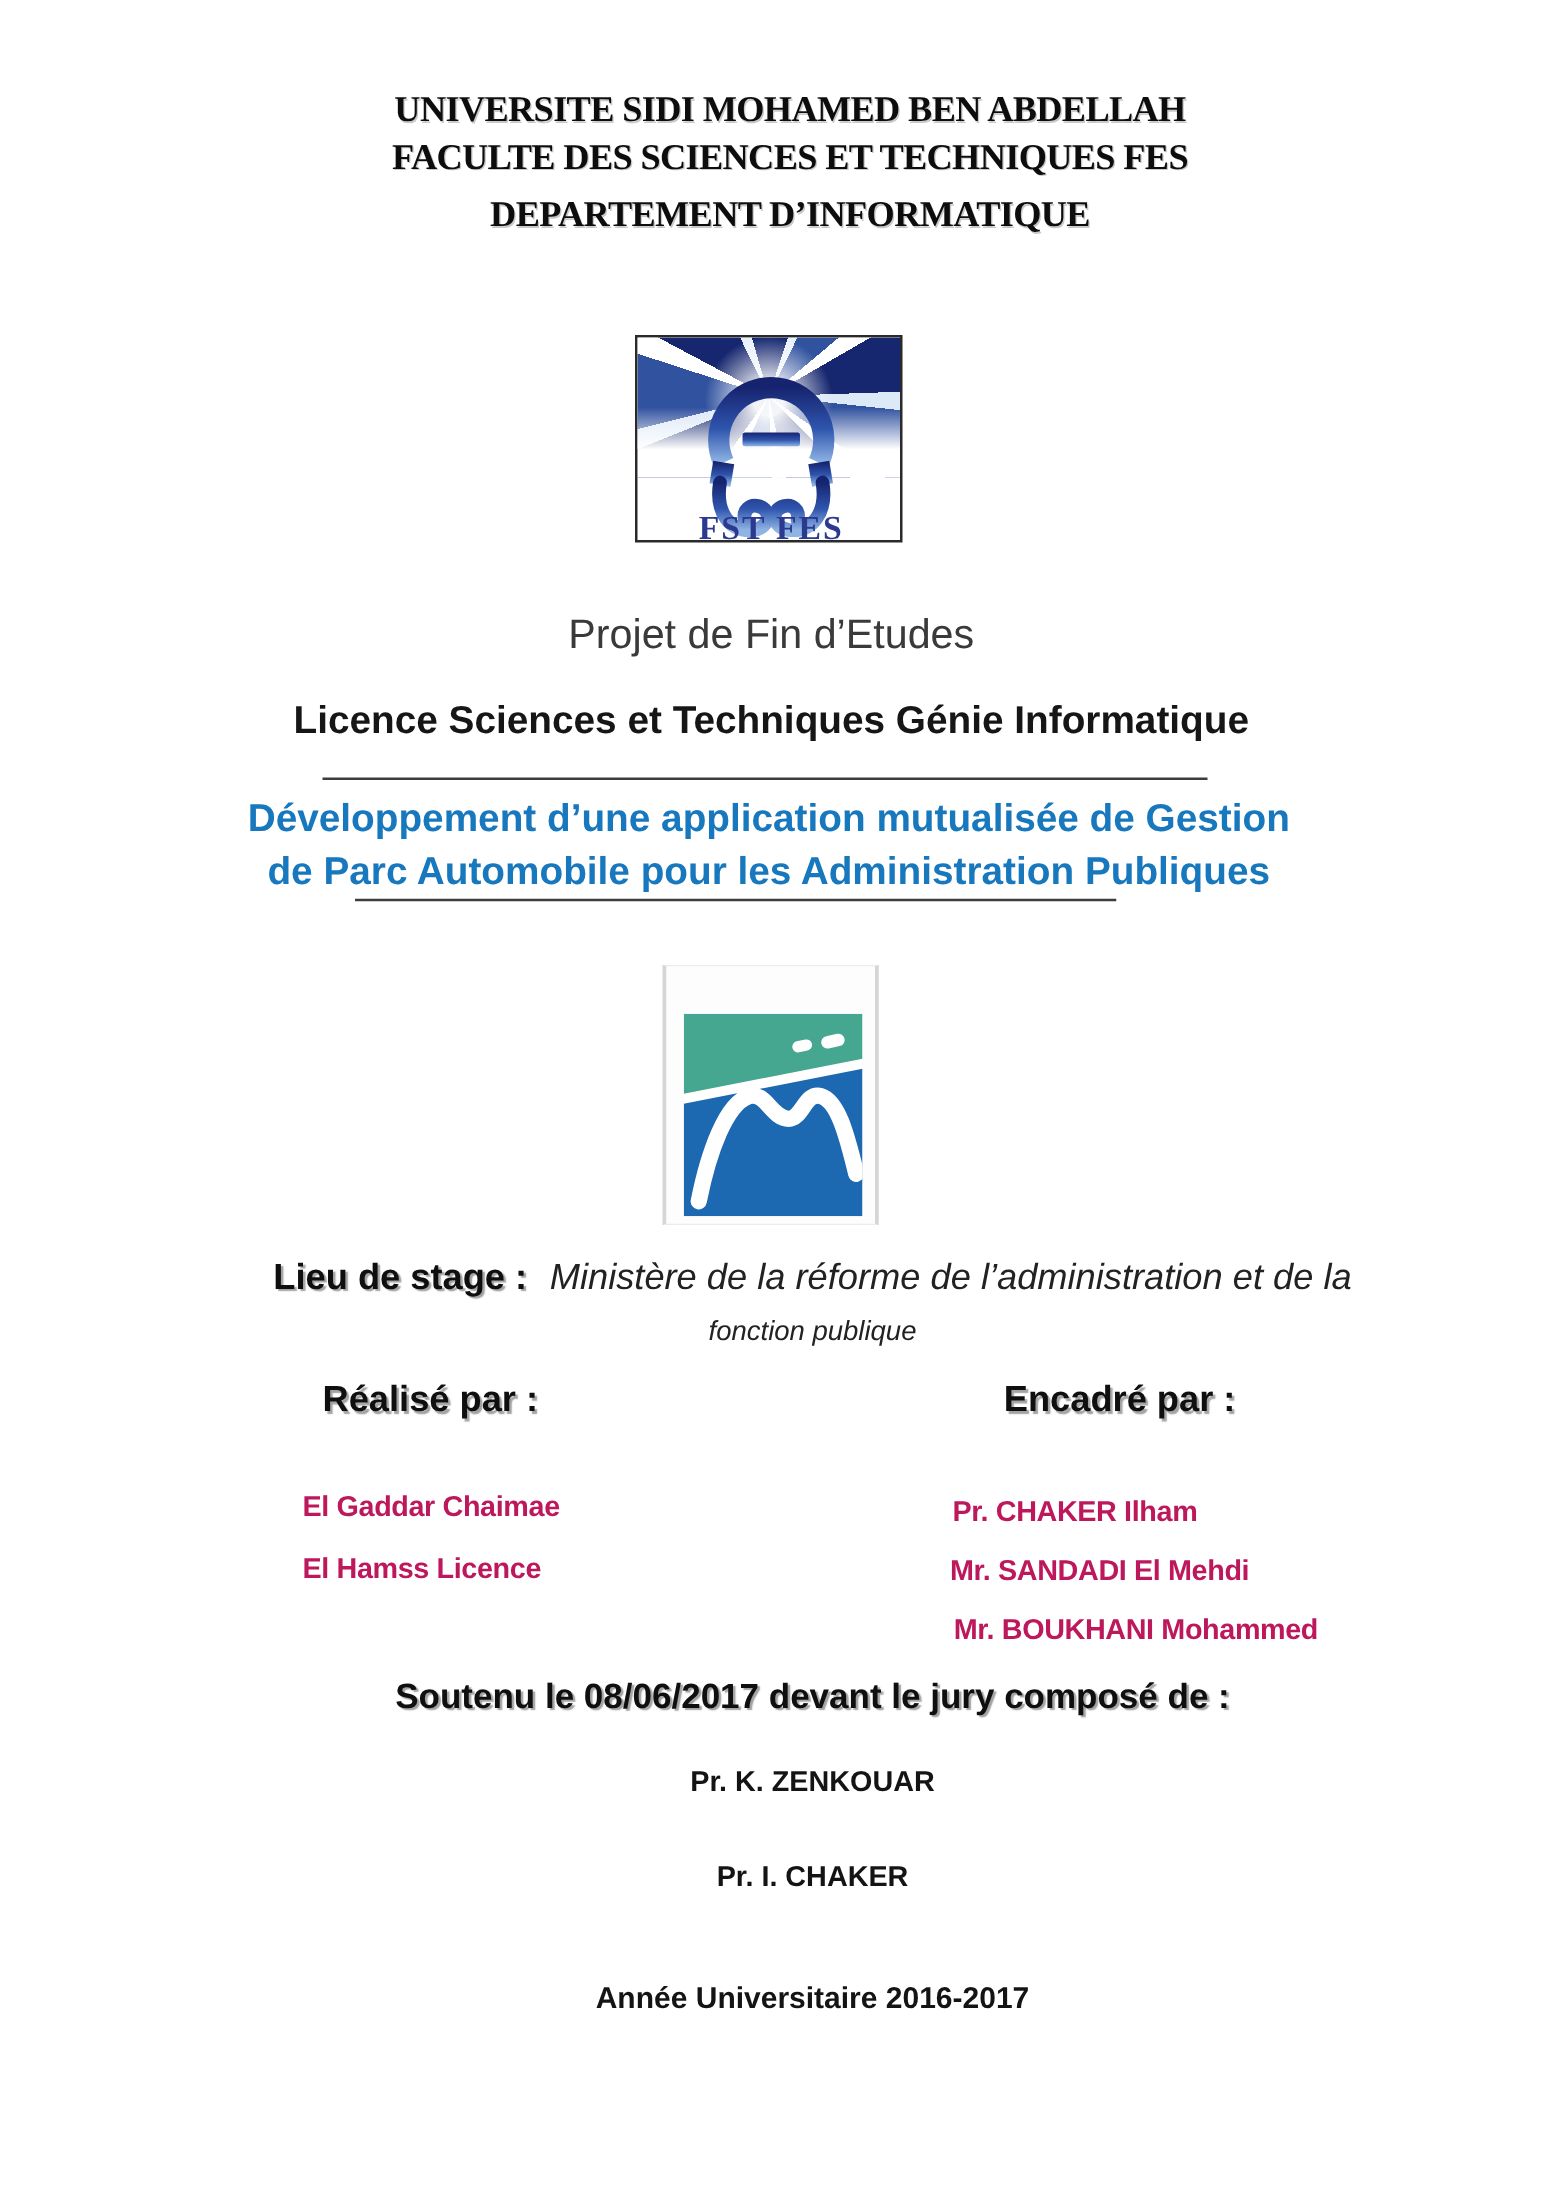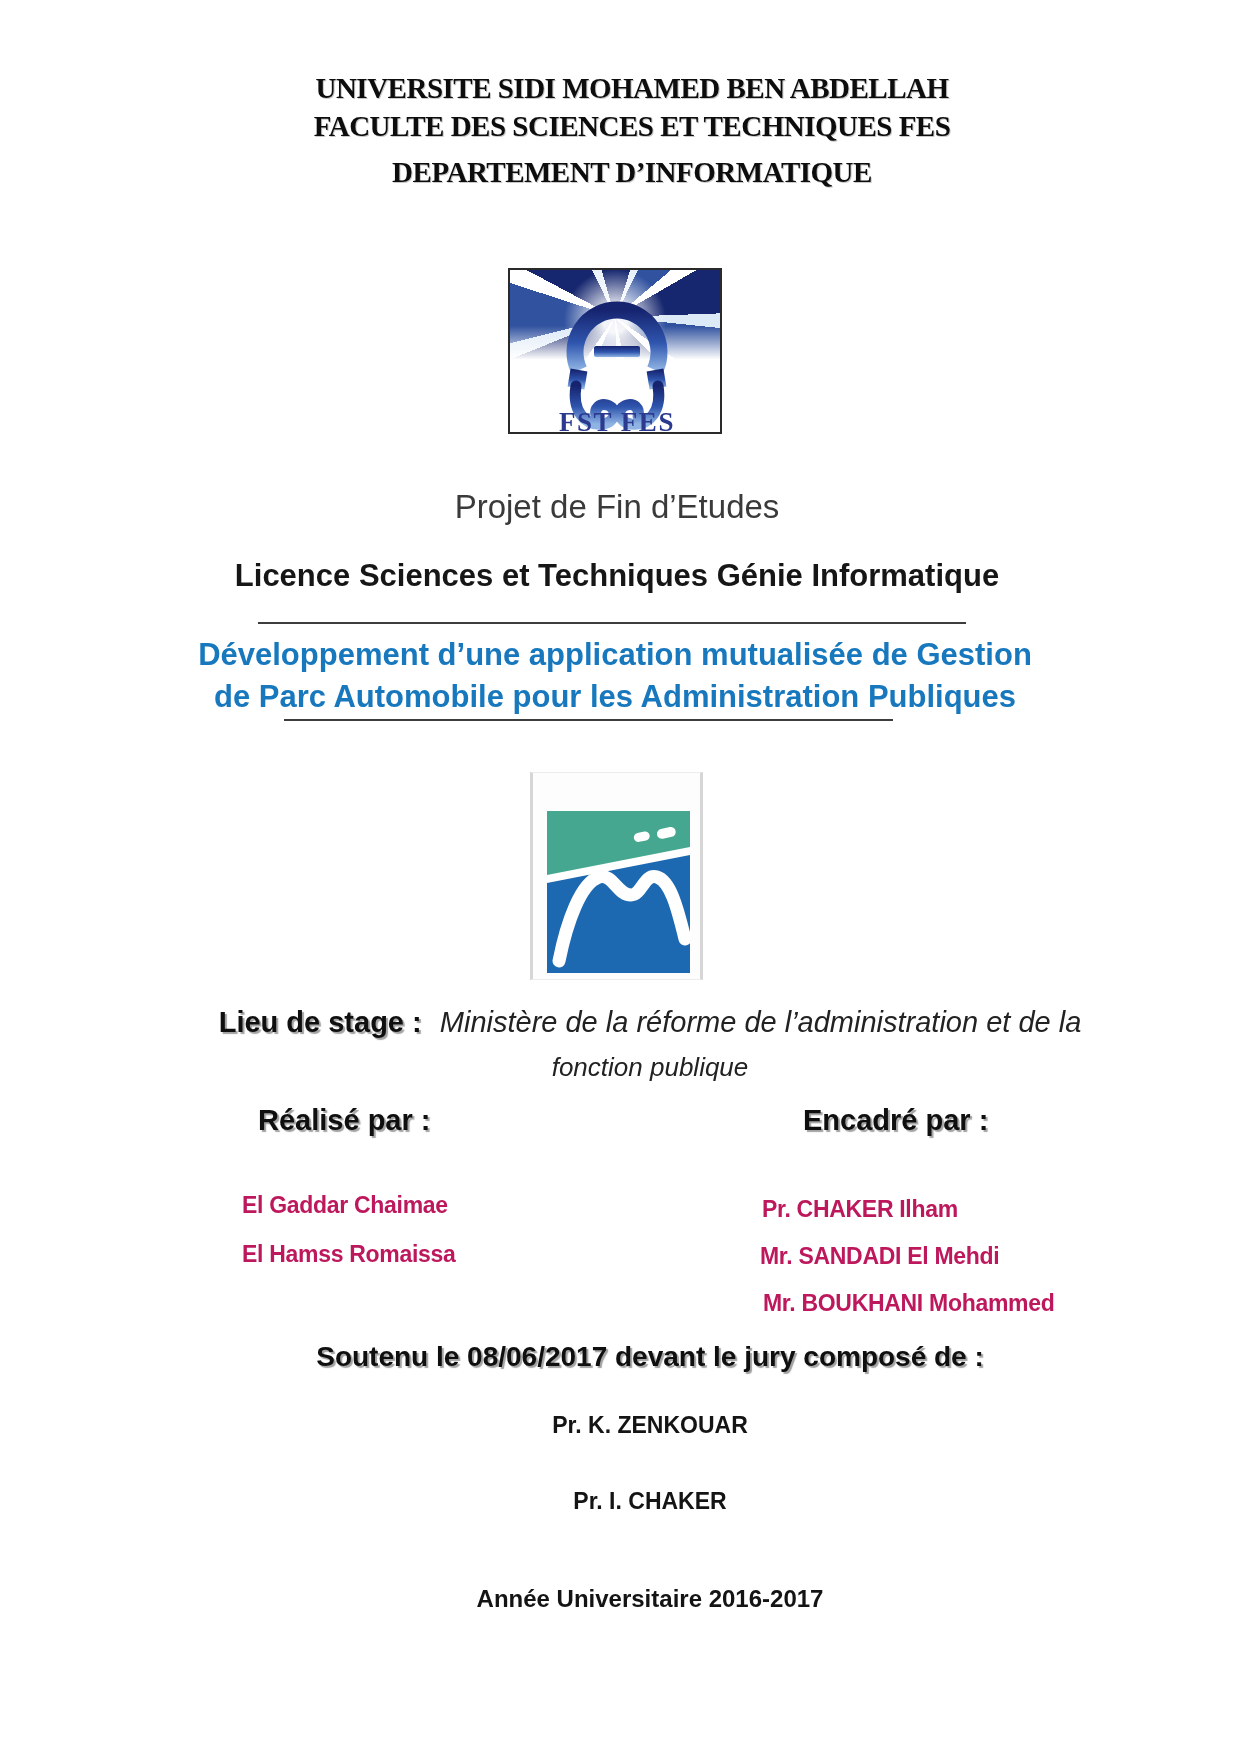--- a/index.html
+++ b/index.html
@@ -53,21 +53,21 @@
     border-left:3px solid #d6d6d6; border-right:3px solid #d6d6d6;
     border-top:1px solid #ececec; border-bottom:1px solid #ececec;
   }
   .min-inner{position:absolute; left:14px; top:38px;}
   
   .lieu1{position:absolute; left:59px; right:0; top:1006px; text-align:center;
     font-size:29px; white-space:nowrap;}
   .lieu-label{font-weight:bold; color:#0f0f0f; text-shadow:2px 2px 1px rgba(70,70,70,.5); margin-right:10px;}
   .lieu-val{font-style:italic; color:#222;}
   .lieu2{position:absolute; left:59px; right:0; top:1052px; text-align:center;
-    font-size:26px; font-style:italic; color:#222;}
+    font-size:22px; font-style:italic; color:#222;}
   
   .sec-label{position:absolute; top:1104px; font-size:29px; font-weight:bold;
     color:#0f0f0f; text-shadow:2px 2px 1px rgba(70,70,70,.5); white-space:nowrap;}
   .lab-left{left:222px;margin-left:36px;} .lab-right{left:803px;}
   .pname{position:absolute; font-size:23px; font-weight:bold; color:#be185d;
     letter-spacing:-0.3px; white-space:nowrap;}
   .a1{left:242px; top:1192px;} .a2{left:242px; top:1241px;}
   .s1{left:762px; top:1196px;} .s2{left:760px; top:1243px;} .s3{left:763px; top:1290px;}
   
   .soutenu{position:absolute; left:59px; right:0; top:1341px; text-align:center;
@@ -136,21 +136,21 @@
   <div class="lieu1">
     <span class="lieu-label">Lieu de stage :</span>
     <span class="lieu-val">Ministère de la réforme de l’administration et de la</span>
   </div>
   <div class="lieu2">fonction publique</div>
 
   <div class="sec-label lab-left">Réalisé par :</div>
   <div class="sec-label lab-right">Encadré par :</div>
 
   <div class="pname a1">El Gaddar Chaimae</div>
-  <div class="pname a2">El Hamss Romaissa</div>
+  <div class="pname a2">El Hamss Licence</div>
 
   <div class="pname s1">Pr. CHAKER Ilham</div>
   <div class="pname s2">Mr. SANDADI El Mehdi</div>
   <div class="pname s3">Mr. BOUKHANI Mohammed</div>
 
   <div class="soutenu">Soutenu le 08/06/2017 devant le jury composé de :</div>
   <div class="jury j1">Pr. K. ZENKOUAR</div>
   <div class="jury j3">Pr. I. CHAKER</div>
 
   <div class="annee">Année Universitaire 2016-2017</div>

